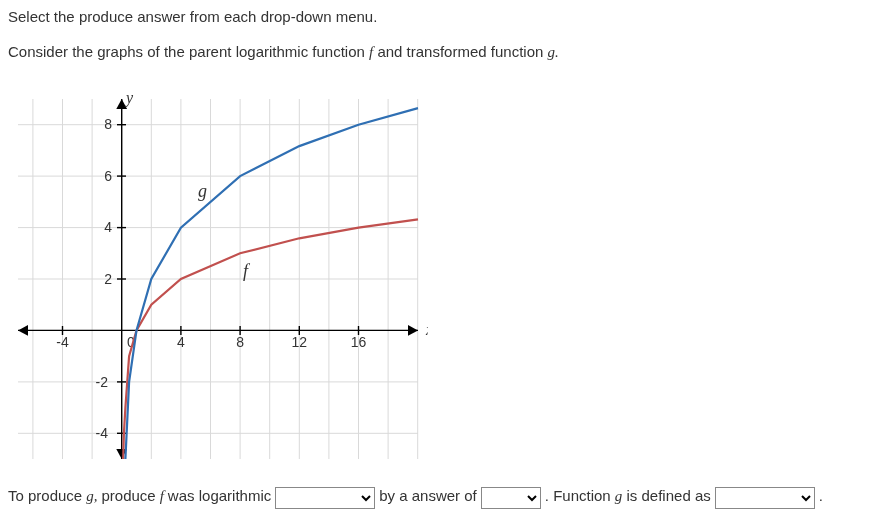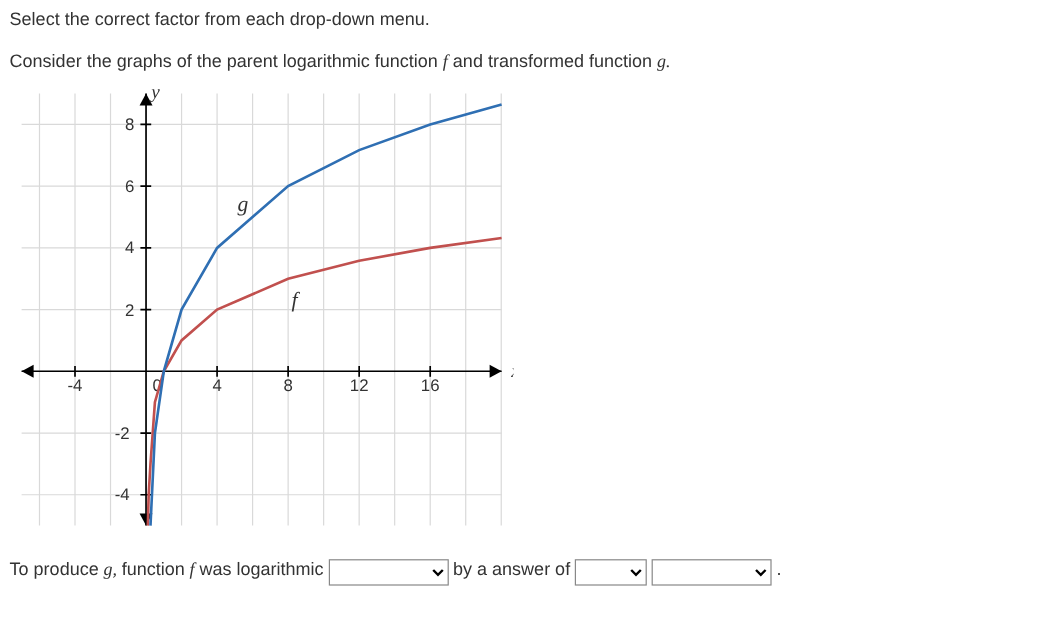--- a/index.html
+++ b/index.html
@@ -6,21 +6,21 @@
     margin: 0;
     padding: 8px;
     font-family: Arial, Helvetica, sans-serif;
     font-size: 15px;
     color: #333;
     background: #fff;
     width: 869px;
     box-sizing: border-box;
   }
   .instruction { margin-bottom: 18px; }
-  .prompt { margin-bottom: 7px; }
+  .prompt { margin-bottom: 28px; }
   .chart-wrap {
     width: 420px;
     height: 380px;
     position: relative;
     margin-bottom: 18px;
   }
   svg { display: block; }
   .grid line { stroke: #d9d9d9; stroke-width: 1; }
   .axis line, .axis path { stroke: #000; stroke-width: 1.4; fill: none; }
   .tick text { font-size: 14px; fill: #333; }
@@ -41,21 +41,21 @@
     height: 22px;
     font-size: 13px;
     border: 1px solid #888;
     background: #fff;
   }
   em.fn { font-style: italic; font-family: Georgia, serif; }
 </style>
 </head>
 <body>
 
-<div class="instruction">Select the correct factor from each drop-down menu.</div>
+<div class="instruction">Select the produce answer from each drop-down menu.</div>
 
 <div class="prompt">
   <span>Consider the graphs of the parent logarithmic function </span><em class="fn">f</em><span> and transformed function </span><em class="fn">g.</em>
 </div>
 
 <div class="chart-wrap">
 <svg viewBox="0 0 420 380" width="420" height="380">
 
   <g class="grid">
 
@@ -147,21 +147,24 @@
        L 410 19.1"></path>
 
   <text class="func-label" x="235" y="188">f</text>
   <text class="func-label" x="190" y="108">g</text>
 </svg>
 </div>
 
 <div class="answer-line">
   <span>To produce </span>
   <span><em class="fn">g,</em></span>
-  <span> function </span>
+  <span> produce </span>
   <span><em class="fn">f</em></span>
   <span> was logarithmic</span>
   <select></select>
   <span>by a answer of</span>
   <select style="min-width:60px"></select>
+  <span>
+    <span>. Function </span><em class="fn">g</em><span> is defined as</span>
+  </span>
   <select></select>
   <span>.</span>
 </div>
 
 </body></html>

